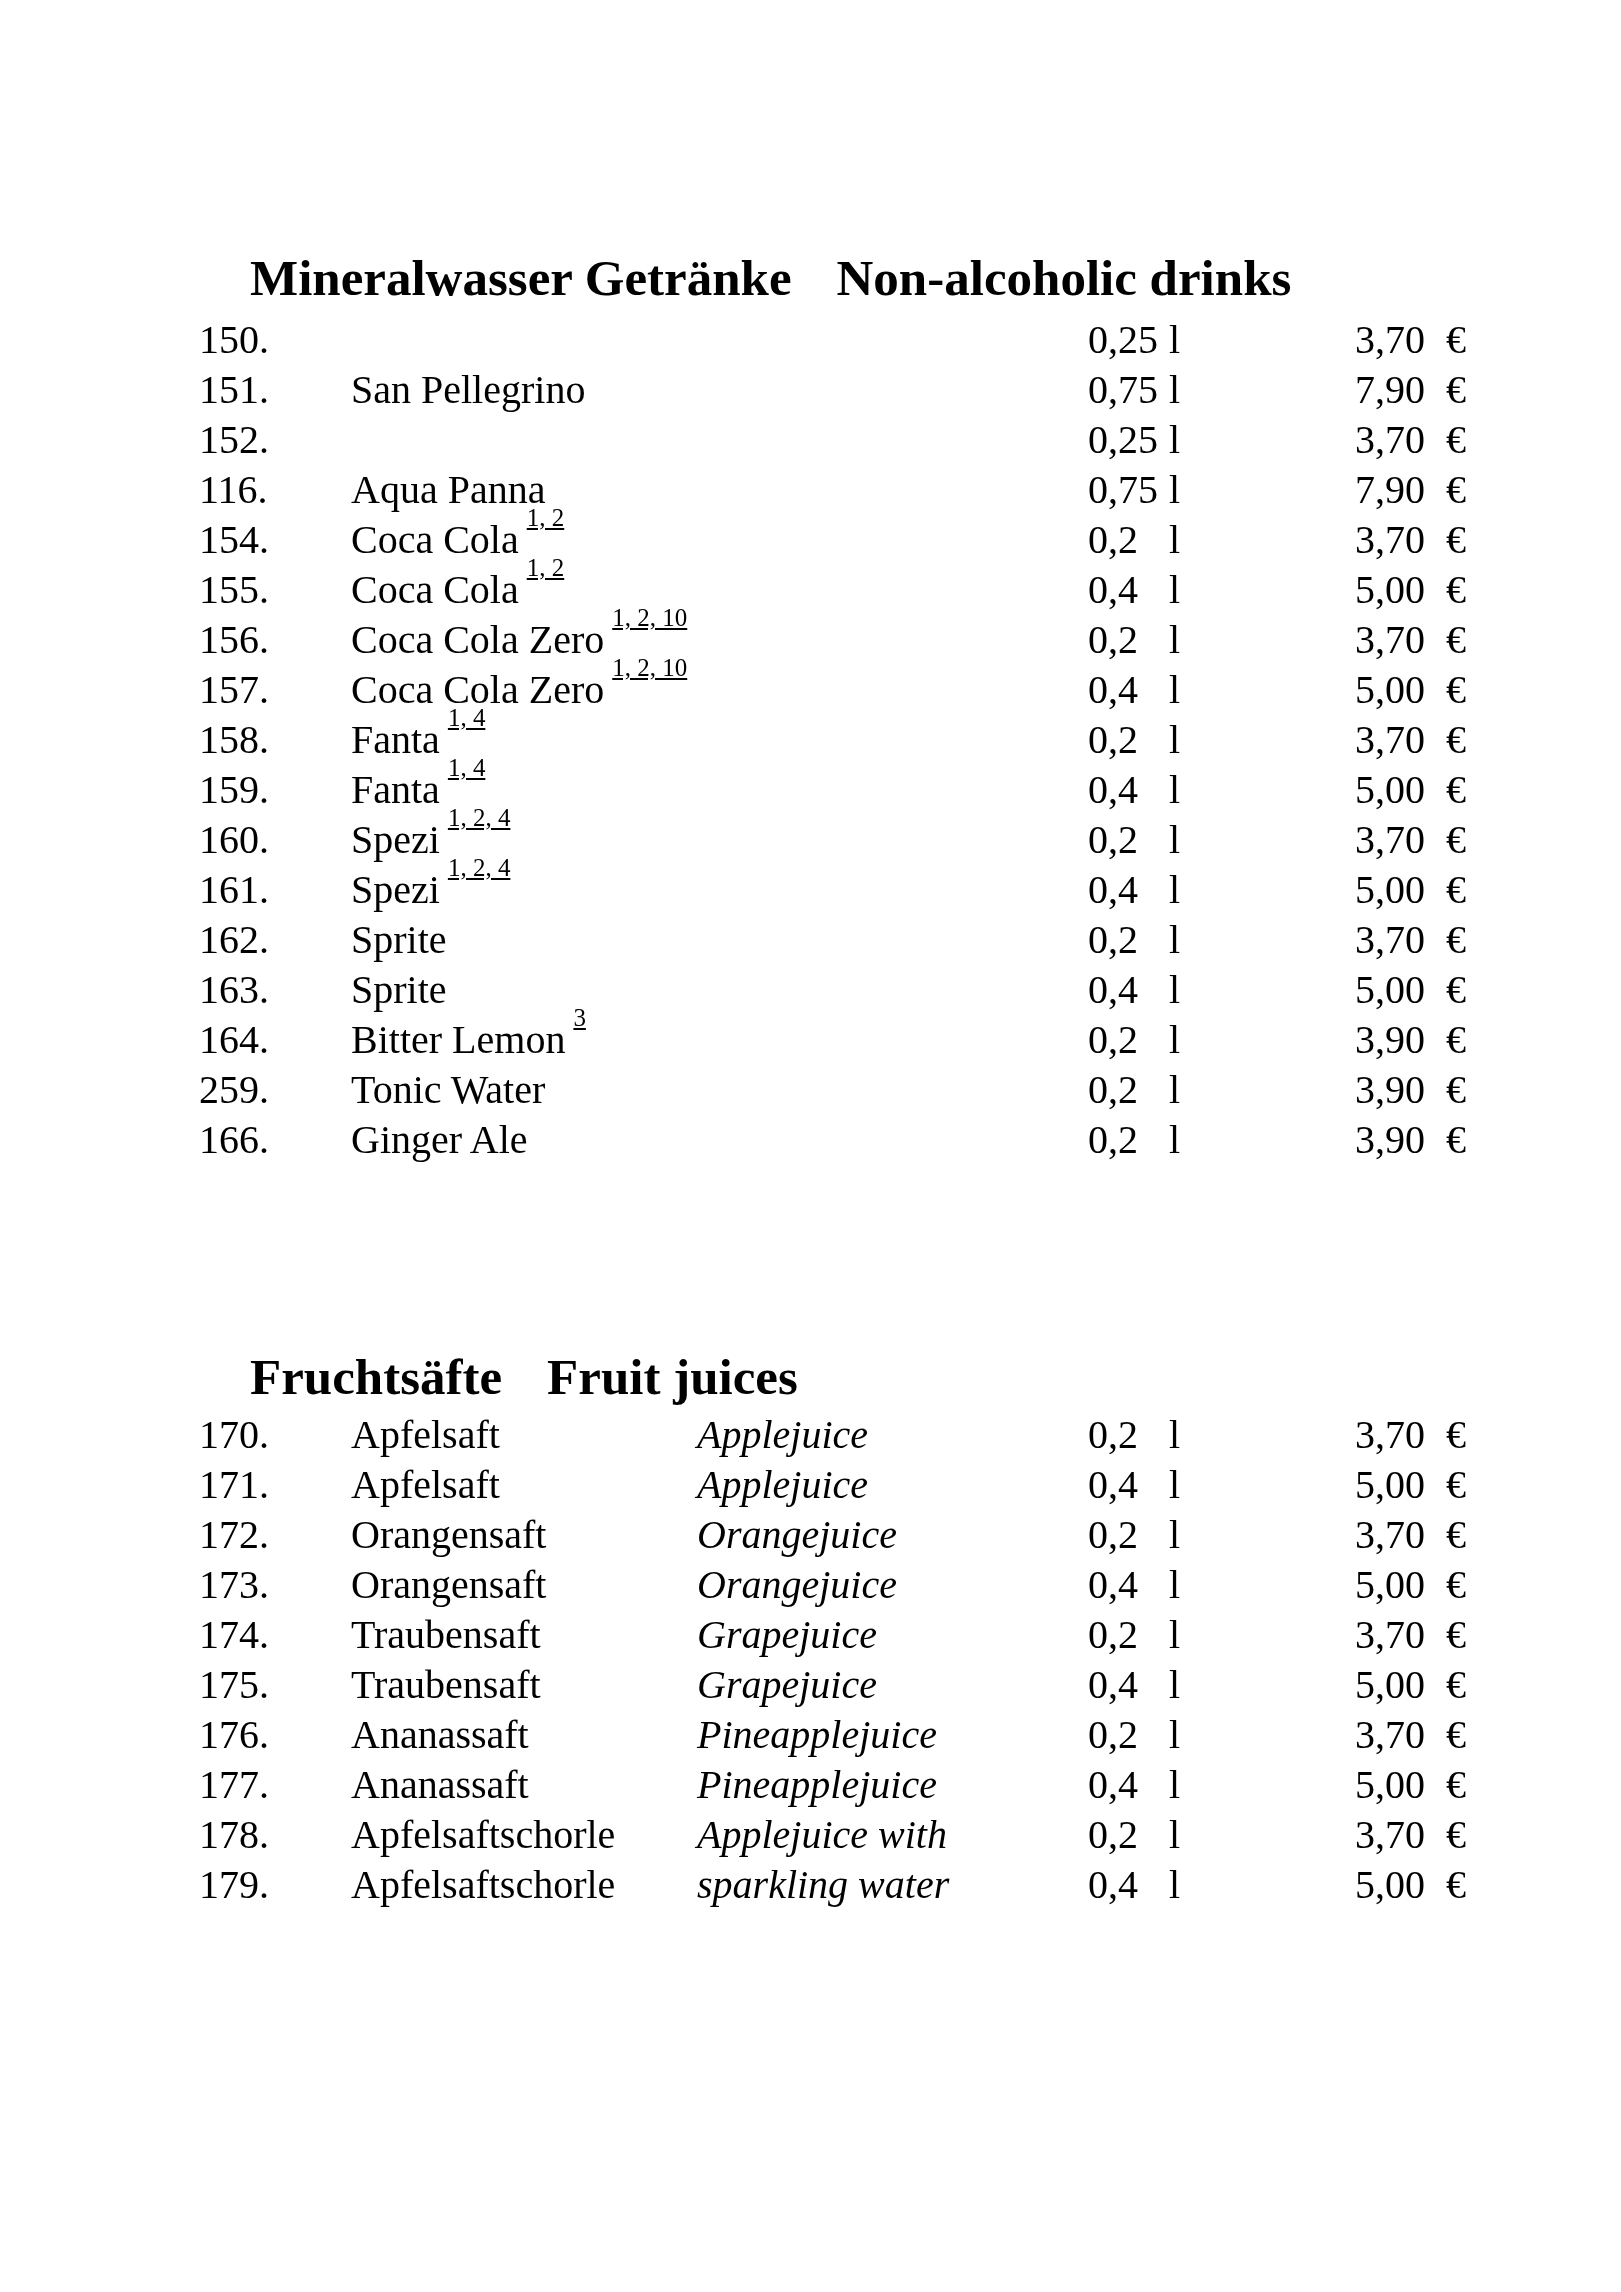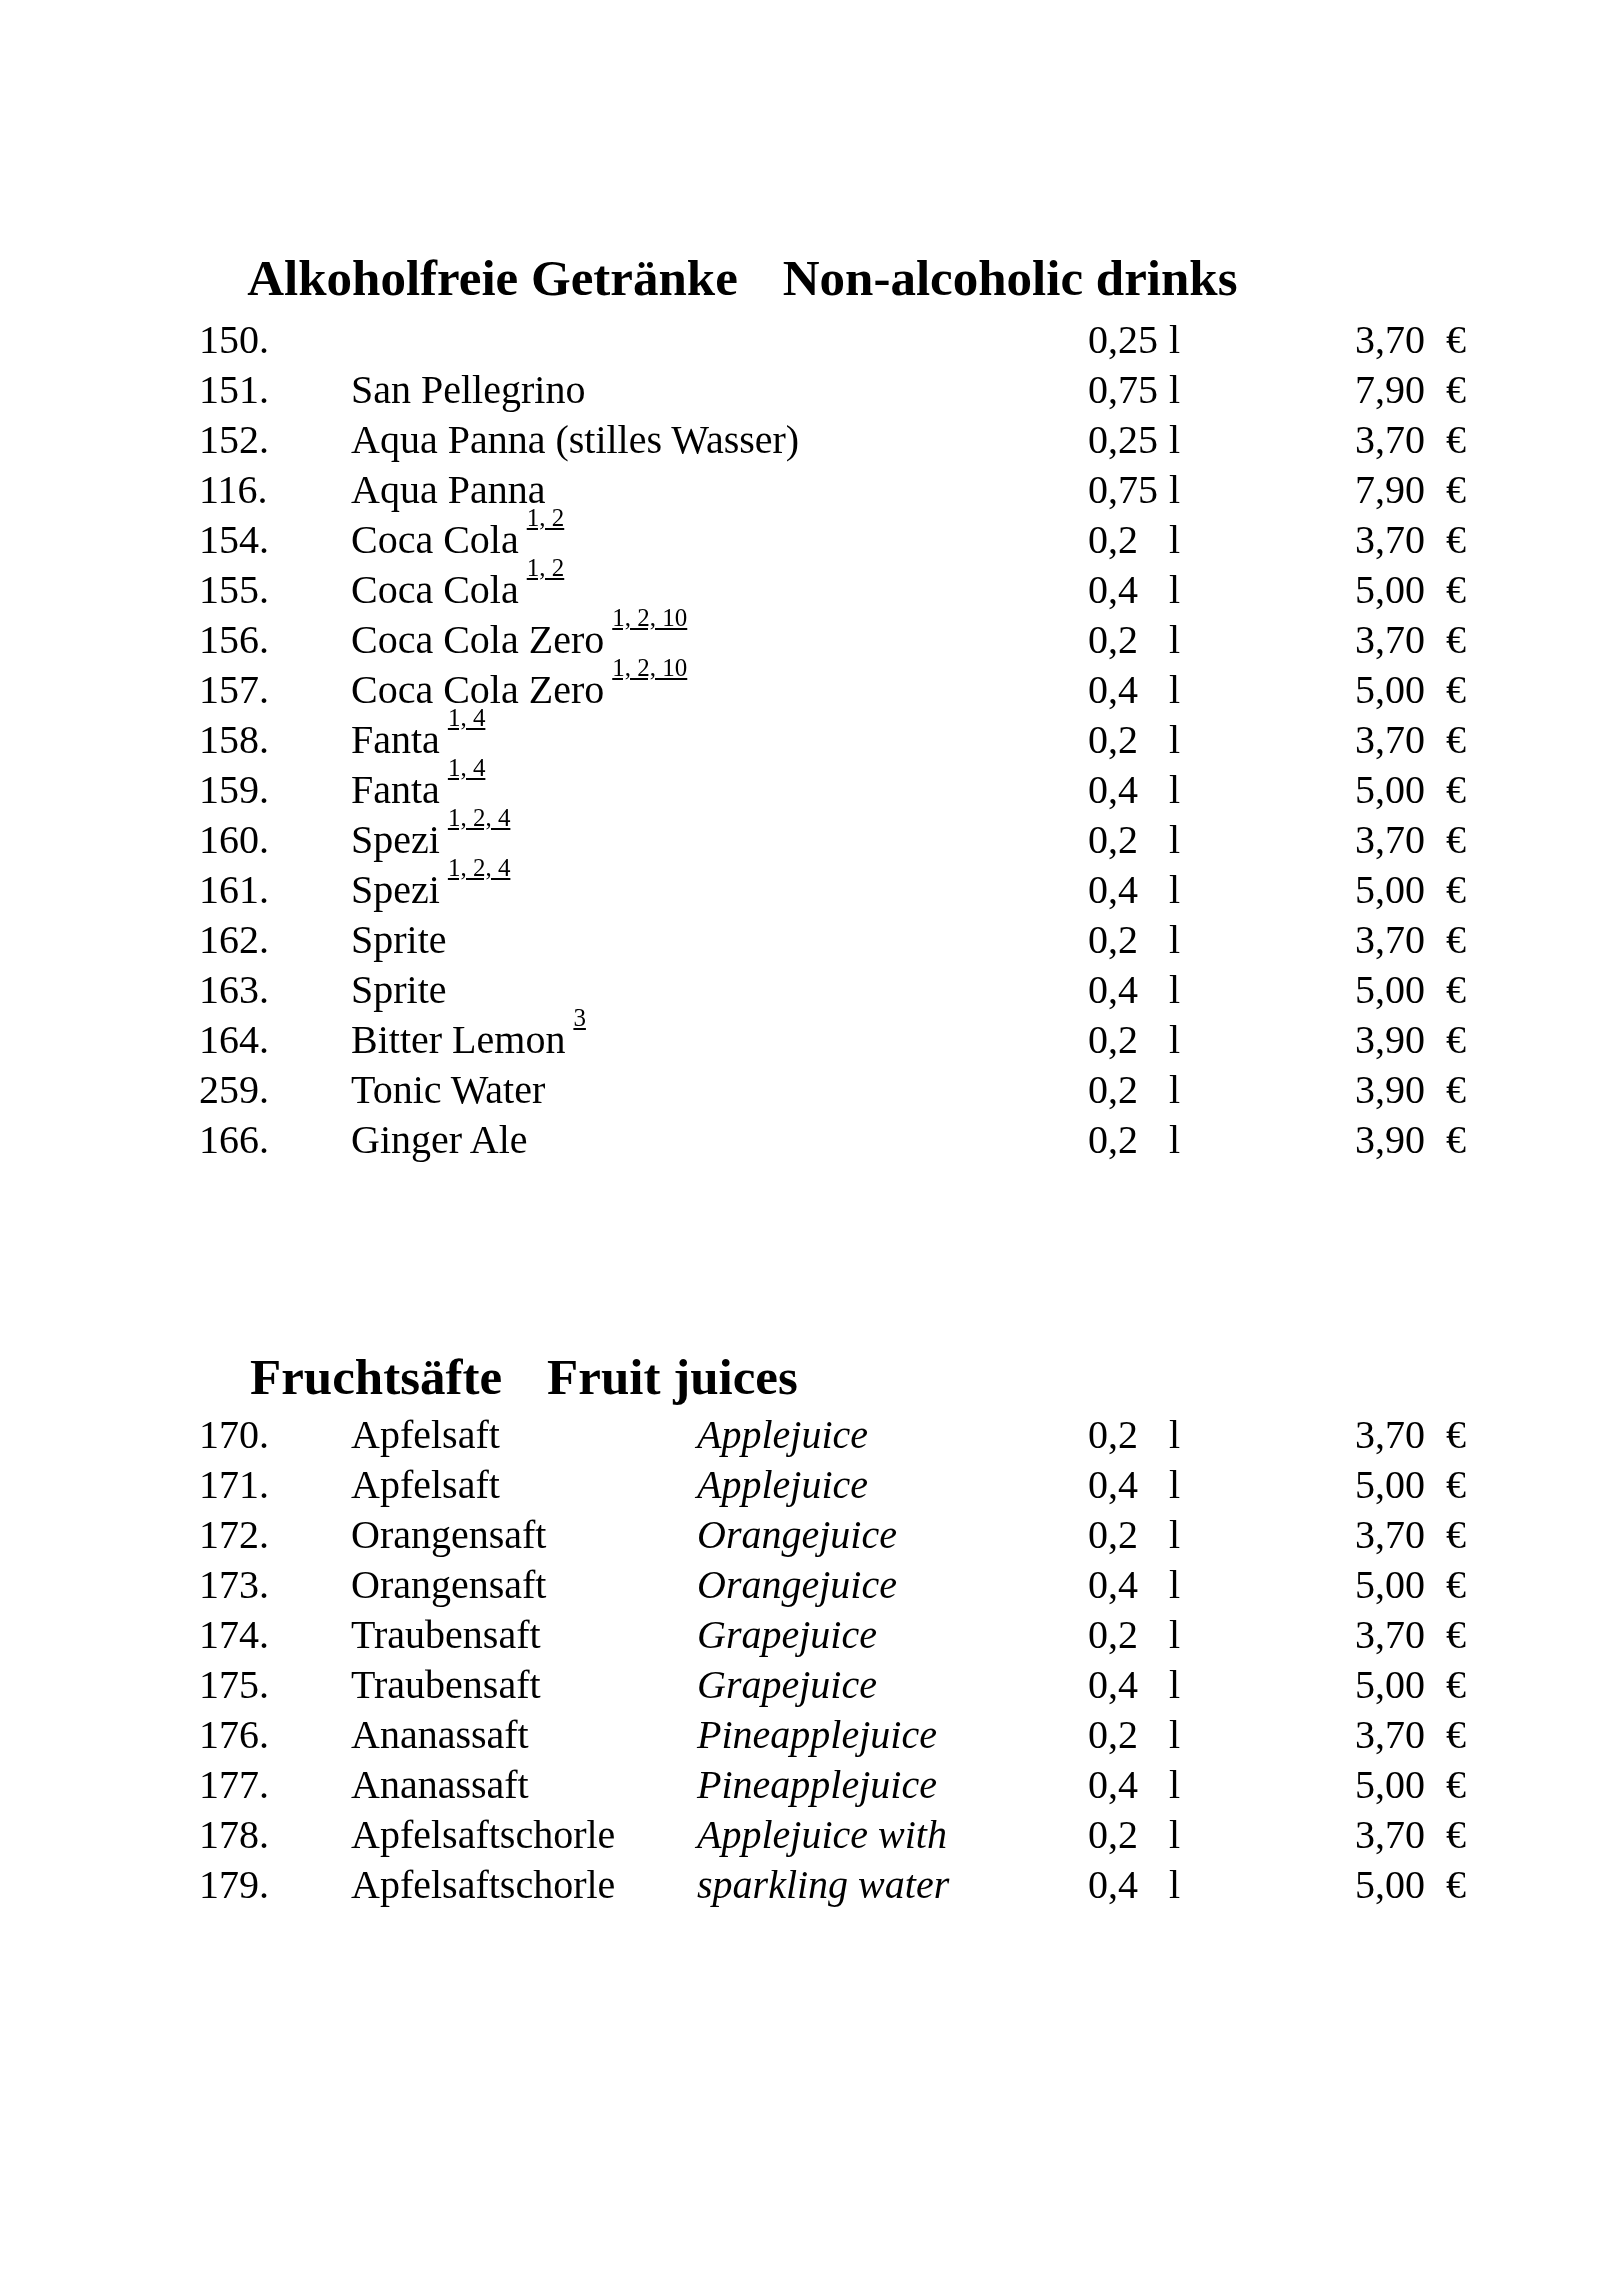--- a/index.html
+++ b/index.html
@@ -47,21 +47,21 @@
     white-space:pre;
     text-decoration:underline;
   }
 </style>
 </head>
 <body>
 
 <div class="page">
 
   <div class="title" style="top:190px">
-    <span>Alkoholfreie Getränke</span><span class="title-en">Non-alcoholic drinks</span>
+    <span>Mineralwasser Getränke</span><span class="title-en">Non-alcoholic drinks</span>
   </div>
   <div class="rows" style="top:315px">
       <div class="row">
     <span class="cell c-num">150.</span>
     <span class="cell c-en"></span>
     <span class="cell c-amt">0,25</span>
     <span class="cell c-unit">l</span>
     <span class="cell c-price">3,70</span>
     <span class="cell c-euro">€</span>
   </div>
@@ -69,21 +69,20 @@
     <span class="cell c-num">151.</span>
     <span class="cell c-name"><span>San Pellegrino</span><sup class="fn"></sup></span>
     <span class="cell c-en"></span>
     <span class="cell c-amt">0,75</span>
     <span class="cell c-unit">l</span>
     <span class="cell c-price">7,90</span>
     <span class="cell c-euro">€</span>
   </div>
       <div class="row">
     <span class="cell c-num">152.</span>
-    <span class="cell c-name"><span>Aqua Panna (stilles Wasser)</span><sup class="fn"></sup></span>
     <span class="cell c-en"></span>
     <span class="cell c-amt">0,25</span>
     <span class="cell c-unit">l</span>
     <span class="cell c-price">3,70</span>
     <span class="cell c-euro">€</span>
   </div>
       <div class="row">
     <span class="cell c-num">116.</span>
     <span class="cell c-name"><span>Aqua Panna</span><sup class="fn"></sup></span>
     <span class="cell c-en"></span>

